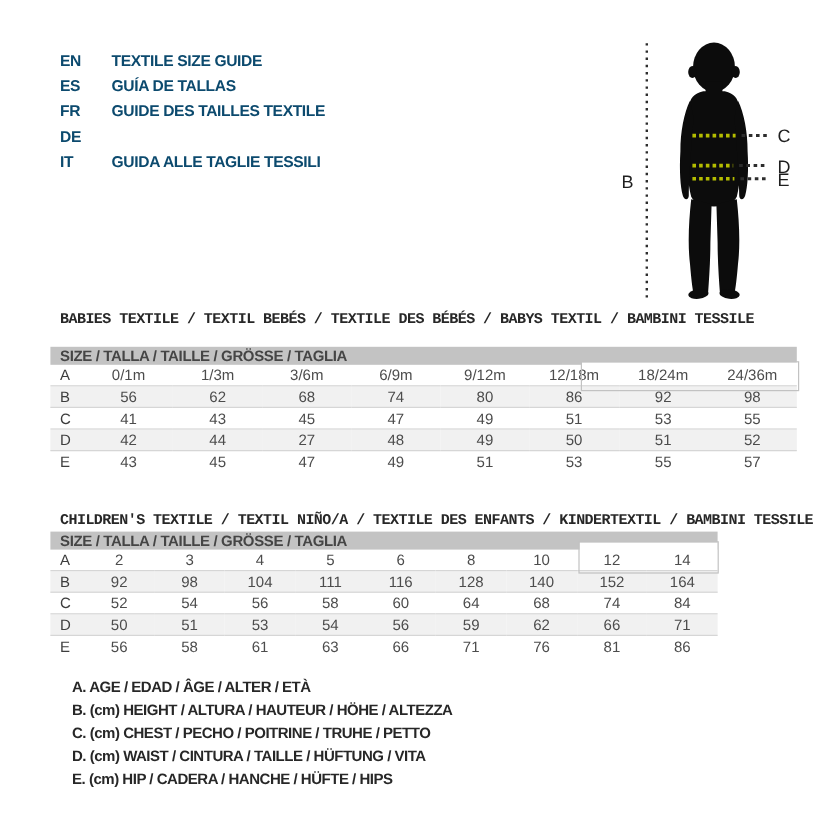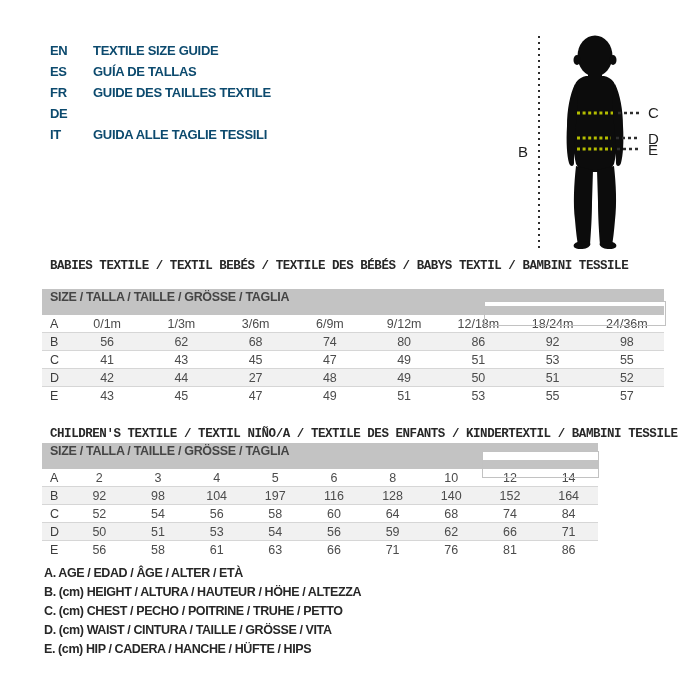--- a/index.html
+++ b/index.html
@@ -21,38 +21,38 @@
                  letter-spacing:-0.45px;color:#272727;white-space:nowrap;font-family:Liberation Mono, monospace;}
   #babies-title{top:259px;}
   #children-title{top:427px;text-align:center;}
   
   .table-wrap{position:absolute;}
   #babies-table-wrap{left:42px;top:289px;width:622px;}
   #children-table-wrap{left:42px;top:443px;width:556px;}
   table.size-table{width:100%;border-collapse:collapse;table-layout:fixed;}
   table.size-table thead td{
     background:#c3c3c3;color:#454545;font-weight:700;font-size:12.5px;
-    letter-spacing:-0.3px;text-align:left;padding:1px 0 11px 8px;height:13px;white-space:nowrap;
+    letter-spacing:-0.3px;text-align:left;padding:1px 0 0 8px;height:13px;white-space:nowrap;
   }
   table.size-table tbody td{
     font-size:12.5px;color:#4c4c4c;text-align:center;height:17px;padding:0;white-space:nowrap;
   }
   table.size-table tbody td:first-child{text-align:left;padding-left:8px;color:#3d3d3d;}
   table.size-table tbody tr{border-bottom:1px solid #d6d6d6;}
   table.size-table tbody tr:last-child{border-bottom:none;}
   table.size-table tbody tr:nth-child(even){background:#f1f1f1;}
   col.label-col{width:28px;}
   
   .hl-box{position:absolute;border:1px solid #c2c2c2;z-index:4;pointer-events:none;}
   #babies-hl{left:484px;top:301px;width:180px;height:23px;
              background:linear-gradient(#ffffff 0 4px, rgba(255,255,255,0) 4px);}
   #children-hl{left:482px;top:451px;width:115px;height:25px;
                background:linear-gradient(#ffffff 0 8px, rgba(255,255,255,0) 8px);}
   
-  .legend{position:absolute;left:44px;top:564px;}
+  .legend{position:absolute;left:60px;top:564px;}
   .legend div{line-height:19px;font-size:12.5px;font-weight:700;
               letter-spacing:-0.4px;color:#272727;white-space:nowrap;}
 </style>
 </head>
 <body>
 
 <div class="lang-list">
     <div class="lang-row">
       <span class="lang-code">EN</span>
       <span class="lang-label">TEXTILE SIZE GUIDE</span>
@@ -210,21 +210,21 @@
           <td>8</td>
           <td>10</td>
           <td>12</td>
           <td>14</td>
         </tr>
         <tr>
           <td>B</td>
           <td>92</td>
           <td>98</td>
           <td>104</td>
-          <td>197</td>
+          <td>111</td>
           <td>116</td>
           <td>128</td>
           <td>140</td>
           <td>152</td>
           <td>164</td>
         </tr>
         <tr>
           <td>C</td>
           <td>52</td>
           <td>54</td>
@@ -262,15 +262,15 @@
         </tr>
       </tbody>
   </table>
 </div>
 <div class="hl-box" id="children-hl"></div>
 
 <div class="legend">
     <div>A. AGE / EDAD / ÂGE / ALTER / ETÀ</div>
     <div>B. (cm) HEIGHT / ALTURA / HAUTEUR / HÖHE / ALTEZZA</div>
     <div>C. (cm) CHEST / PECHO / POITRINE / TRUHE / PETTO</div>
-    <div>D. (cm) WAIST / CINTURA / TAILLE / GRÖSSE / VITA</div>
+    <div>D. (cm) WAIST / CINTURA / TAILLE / HÜFTUNG / VITA</div>
     <div>E. (cm) HIP / CADERA / HANCHE / HÜFTE / HIPS</div>
   </div>
 
 </body></html>

